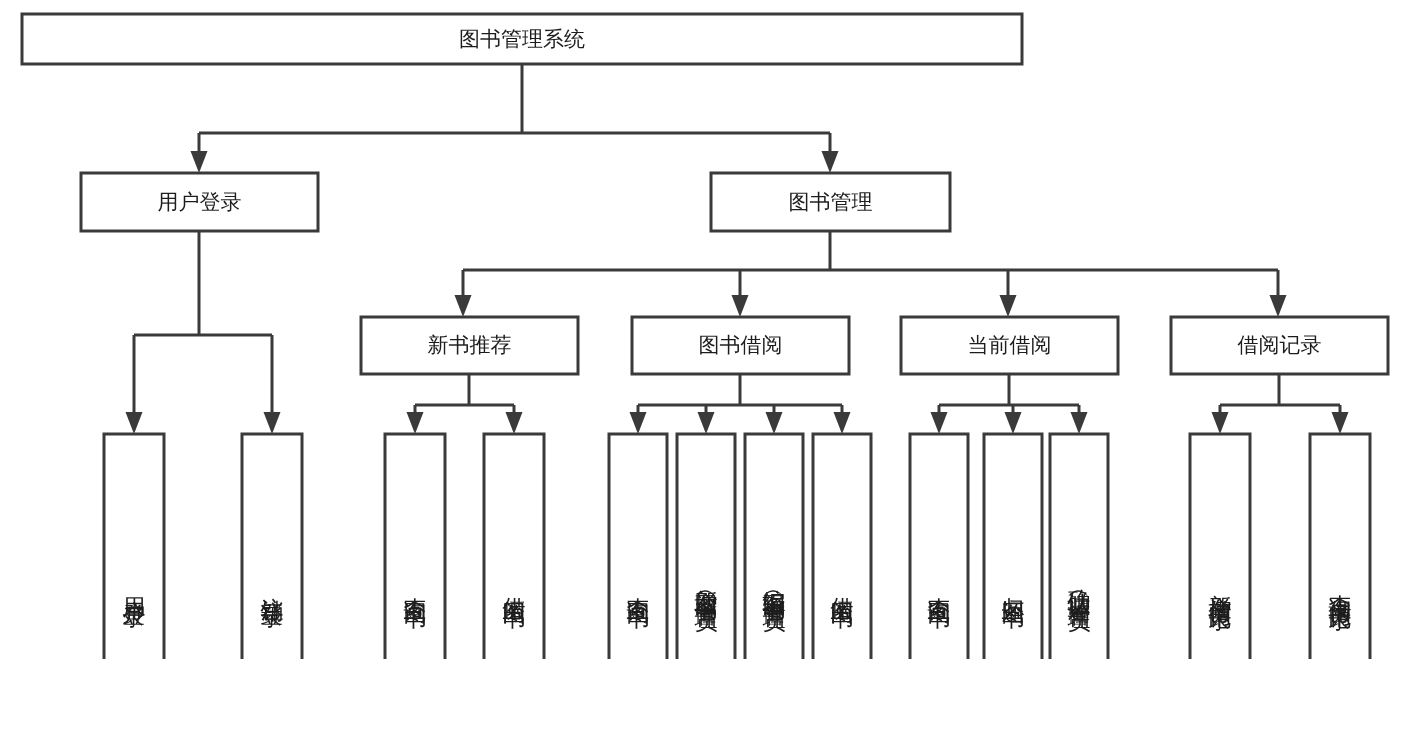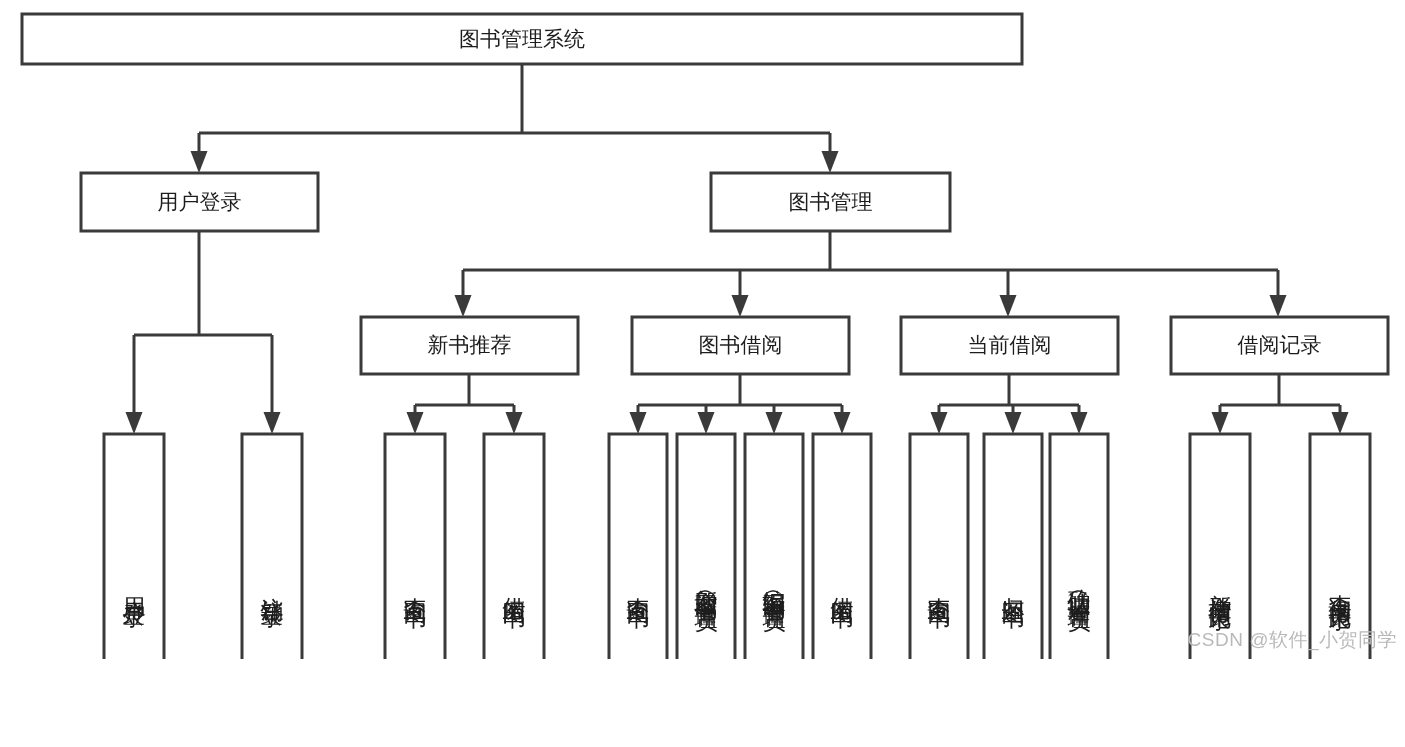--- a/index.html
+++ b/index.html
@@ -205,15 +205,14 @@
         <span class="leaf-label-v">确认归还（管理员）</span>
       </div>
       <div class="leaf-label-wrap" style="left: 1190px; top: 434px; width: 60px; height: 301px;">
         <span class="leaf-label-v">新增借阅记录</span>
       </div>
       <div class="leaf-label-wrap" style="left: 1310px; top: 434px; width: 60px; height: 301px;">
         <span class="leaf-label-v">查询借阅记录</span>
       </div>
     </div>
 
-  <div class="watermark">CSDN @软件_小贺同学</div>
 
 </div>
 
 </body></html>

